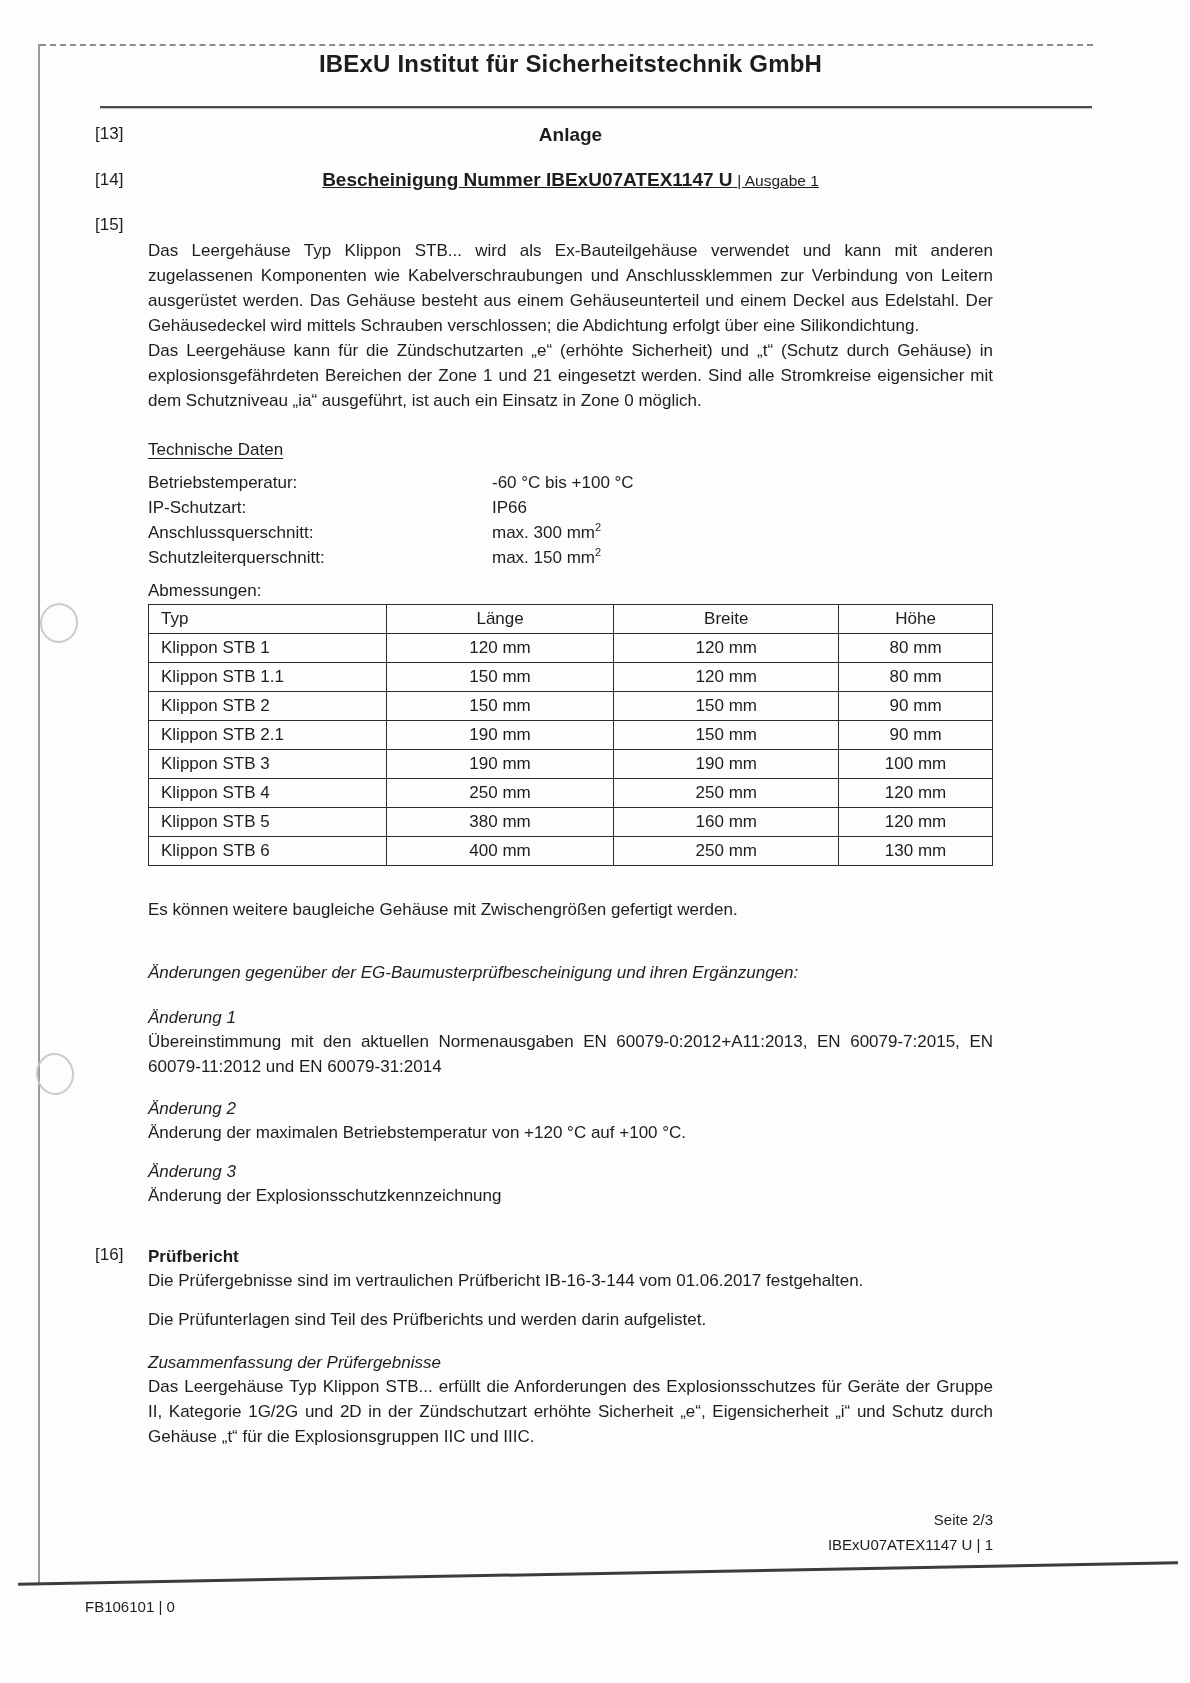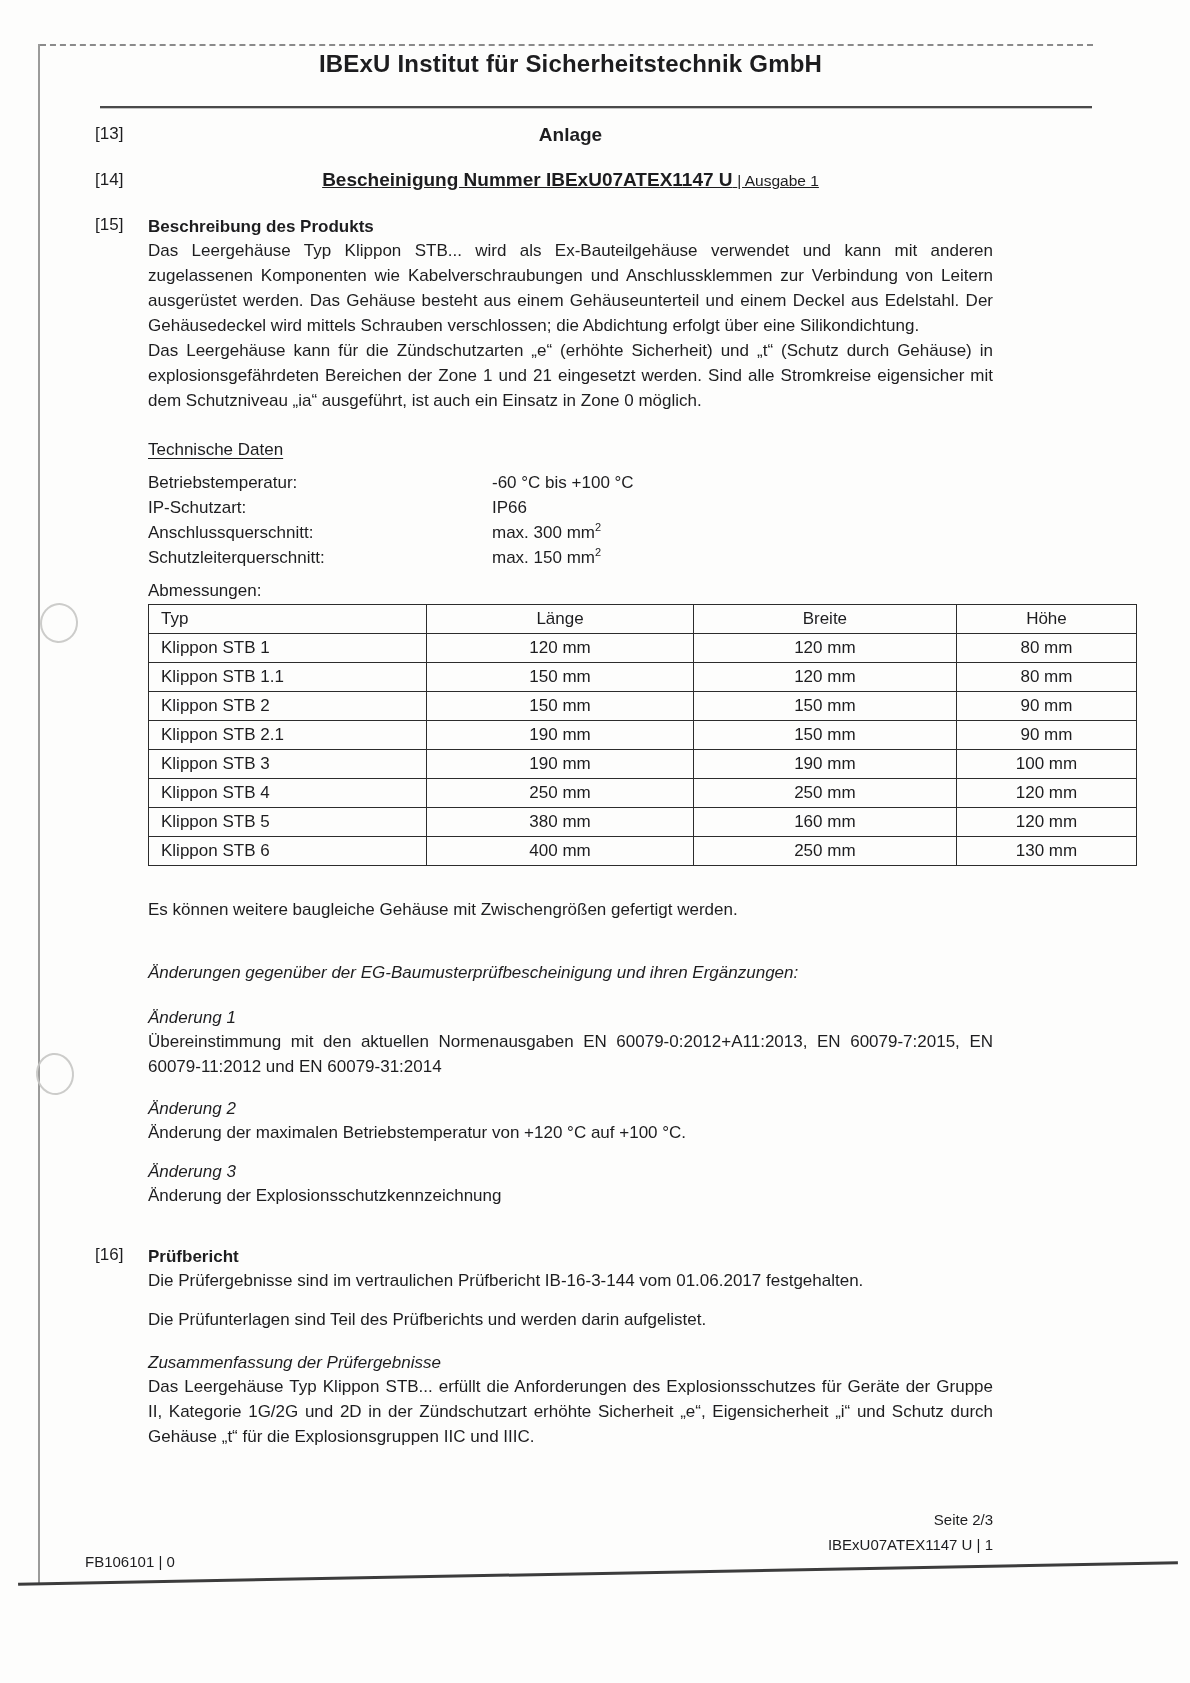--- a/index.html
+++ b/index.html
@@ -29,21 +29,21 @@
   .center{text-align:center;}
   .h19{font-size:19px;}
   .suffix{font-weight:normal;font-size:15.5px;}
   .underline{text-decoration:underline;text-underline-offset:3px;}
   p{margin:0;}
   
   .tech-row{display:flex;}
   .tech-label{width:344px;flex:0 0 344px;}
   sup{font-size:11px;line-height:0;}
   
-  table.dims{border-collapse:collapse;width:989px;font-size:17px;border-radius:20px;}
+  table.dims{border-collapse:collapse;width:845px;font-size:17px;border-radius:20px;}
   table.dims th,table.dims td{
     border:1.6px solid #2c2c2c;height:26px;padding:1px 12px;line-height:22px;font-weight:normal;
   }
   table.dims th{text-align:center;}
   td.c{text-align:center;}
   col.c1{width:238px;}col.c2{width:228px;}col.c3{width:225px;}col.c4{width:154px;}
   
   .foot{font-size:15px;line-height:22px;}
   .r{text-align:right;}
 </style>
@@ -64,21 +64,20 @@
   <span class="ref" style="top:124px;">[13]</span>
   <div class="blk center bold h19" style="top:122px;">Anlage</div>
 
   <span class="ref" style="top:170px;">[14]</span>
   <div class="blk center" style="top:167px;text-decoration:underline;">
     <span class="bold h19">Bescheinigung Nummer IBExU07ATEX1147 U</span>
     <span class="suffix">| Ausgabe 1</span>
   </div>
 
   <span class="ref" style="top:215px;">[15]</span>
-  <div class="blk bold" style="top:214px;">Beschreibung des Produkts</div>
   <div class="blk just" style="top:238px;">
     <p>Das Leergehäuse Typ Klippon STB... wird als Ex-Bauteilgehäuse verwendet und kann mit anderen zugelassenen Komponenten wie Kabelverschraubungen und Anschlussklemmen zur Verbindung von Leitern ausgerüstet werden. Das Gehäuse besteht aus einem Gehäuseunterteil und einem Deckel aus Edelstahl. Der Gehäusedeckel wird mittels Schrauben verschlossen; die Abdichtung erfolgt über eine Silikondichtung.</p>
     <p>Das Leergehäuse kann für die Zündschutzarten „e“ (erhöhte Sicherheit) und „t“ (Schutz durch Gehäuse) in explosionsgefährdeten Bereichen der Zone 1 und 21 eingesetzt werden. Sind alle Stromkreise eigensicher mit dem Schutzniveau „ia“ ausgeführt, ist auch ein Einsatz in Zone 0 möglich.</p>
   </div>
 
   <div class="blk underline" style="top:437px;">Technische Daten</div>
   <div class="blk" style="top:470px;">
     <div class="tech-row">
       <span class="tech-label">Betriebstemperatur:</span>
       <span>-60 °C bis +100 °C</span>
@@ -182,15 +181,15 @@
   <span class="ref" style="top:1245px;">[16]</span>
   <div class="blk bold" style="top:1244px;">Prüfbericht</div>
   <div class="blk" style="top:1268px;">Die Prüfergebnisse sind im vertraulichen Prüfbericht IB-16-3-144 vom 01.06.2017 festgehalten.</div>
   <div class="blk" style="top:1307px;">Die Prüfunterlagen sind Teil des Prüfberichts und werden darin aufgelistet.</div>
 
   <div class="blk it" style="top:1350px;">Zusammenfassung der Prüfergebnisse</div>
   <div class="blk just" style="top:1374px;">Das Leergehäuse Typ Klippon STB... erfüllt die Anforderungen des Explosionsschutzes für Geräte der Gruppe II, Kategorie 1G/2G und 2D in der Zündschutzart erhöhte Sicherheit „e“, Eigensicherheit „i“ und Schutz durch Gehäuse „t“ für die Explosionsgruppen IIC und IIIC.</div>
 
   <div class="abs foot r" style="left:148px;top:1509px;width:845px;">Seite 2/3</div>
   <div class="abs foot r" style="left:148px;top:1534px;width:845px;">IBExU07ATEX1147 U | 1</div>
-  <div class="abs foot" style="left:85px;top:1551px;">FB106101 | 0</div>
+  <div class="abs foot" style="left:85px;top:1596px;">FB106101 | 0</div>
 
 </div>
 
 </body></html>

